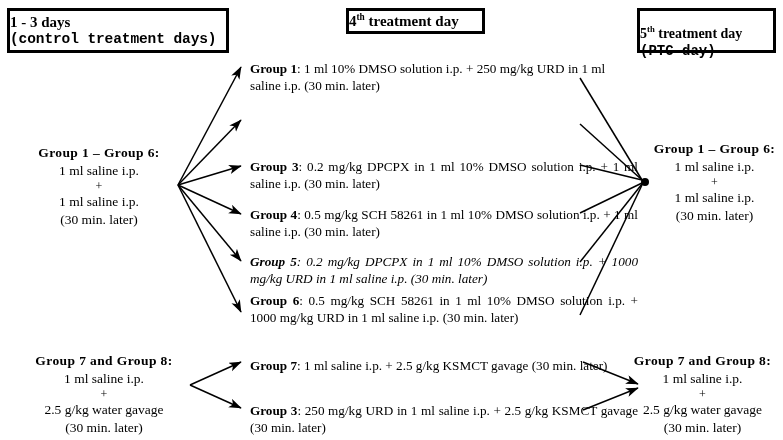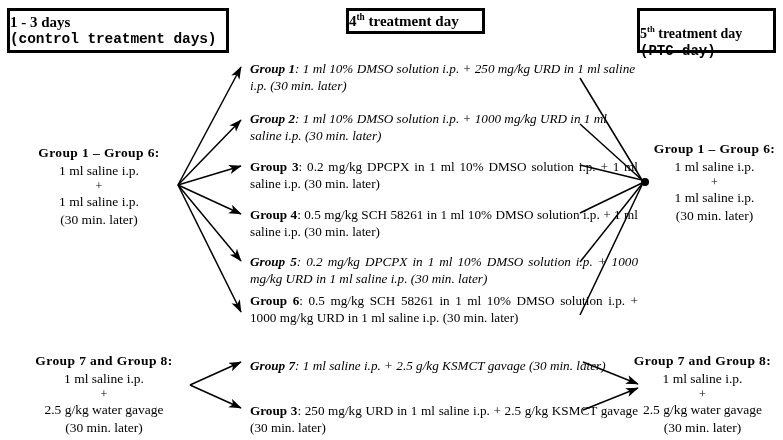--- a/index.html
+++ b/index.html
@@ -54,21 +54,21 @@
   .grp{
     position:absolute;
     left:250px;
     width:388px;
     font-size:13.2px;
     line-height:1.30;
     text-align:justify;
     text-justify:inter-word;
   }
   .grp .gname{font-weight:bold;}
-  .grp.nojust{text-align:left;font-style:italic;}
+  .grp.nojust{text-align:left;}
 
   #g1{top:60px;}
   #g2{top:110px;}
   #g3{top:158px;}
   #g4{top:206px;}
   #g5{top:253px;font-style:italic;}
   #g6{top:292px;}
   #g7{top:357px;}
   #g8{top:402px;}
 
@@ -159,21 +159,20 @@
   <div class="side" id="right-bot">
     <div class="ttl">Group 7 and Group 8:</div>
     <div>1 ml saline i.p.</div>
     <div class="plus">+</div>
     <div>2.5 g/kg water gavage</div>
     <div>(30 min. later)</div>
   </div>
 
   <div class="grp nojust" id="g1"><span class="gname">Group 1</span><span>: </span><span>1 ml 10% DMSO solution i.p. + 250 mg/kg URD in 1 ml saline i.p. (30 min. later)</span></div>
 
-  <div class="grp nojust" id="g2"><span class="gname">Group 2</span><span>: </span><span>1 ml 10% DMSO solution i.p. + 1000 mg/kg URD in 1 ml saline i.p. (30 min. later)</span></div>
 
   <div class="grp" id="g3"><span class="gname">Group 3</span><span>: </span><span>0.2 mg/kg DPCPX in 1 ml 10% DMSO solution i.p. + 1 ml saline i.p. (30 min. later)</span></div>
 
   <div class="grp" id="g4"><span class="gname">Group 4</span><span>: </span><span>0.5 mg/kg SCH 58261 in 1 ml 10% DMSO solution i.p. + 1 ml saline i.p. (30 min. later)</span></div>
 
   <div class="grp" id="g5"><span class="gname">Group 5</span><span>: </span><span>0.2 mg/kg DPCPX in 1 ml 10% DMSO solution i.p. + 1000 mg/kg URD in 1 ml saline i.p. (30 min. later)</span></div>
 
   <div class="grp" id="g6"><span class="gname">Group 6</span><span>: </span><span>0.5 mg/kg SCH 58261 in 1 ml 10% DMSO solution i.p. + 1000 mg/kg URD in 1 ml saline i.p. (30 min. later)</span></div>
 
   <div class="grp nojust" id="g7"><span class="gname">Group 7</span><span>: </span><span>1 ml saline i.p. + 2.5 g/kg KSMCT gavage (30 min. later)</span></div>

